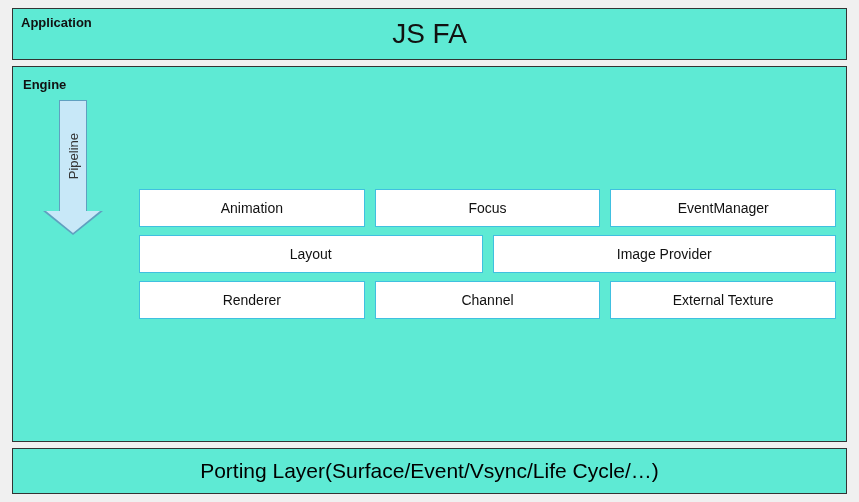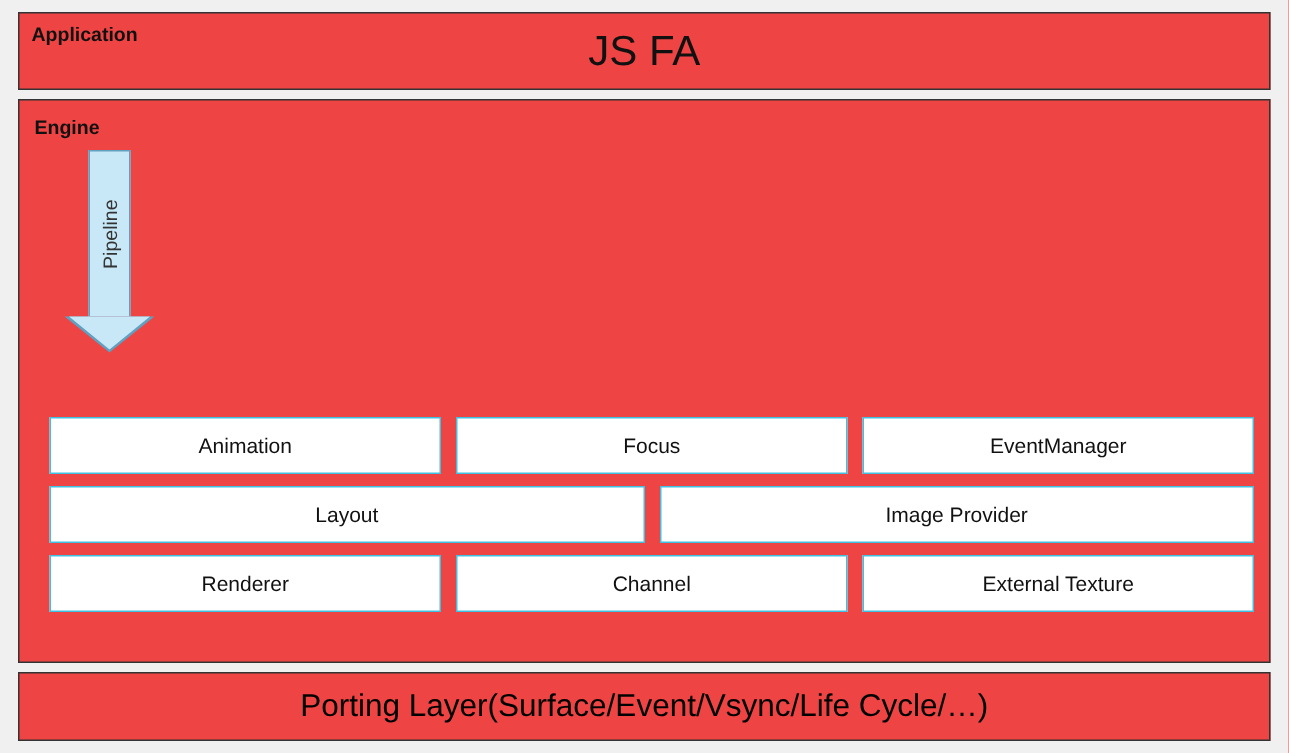--- a/index.html
+++ b/index.html
@@ -17,21 +17,21 @@
       width: 100%;
       height: 100%;
       display: flex;
       flex-direction: column;
       padding: 8px 12px;
       gap: 6px;
     }
 
     .layer {
       border: 1.5px solid #333;
-      background: #ef4444;
+      background: #5eead4;
       position: relative;
     }
 
     .layer-label {
       position: absolute;
       top: 6px;
       left: 8px;
       font-weight: bold;
       font-size: 13px;
       color: #111;
@@ -85,21 +85,21 @@
       flex: 1;
       height: 38px;
       font-size: 15px;
     }
 
     
     .engine-layer {
       flex: 1;
       padding: 6px 10px 6px 10px;
       display: flex;
-      flex-direction: column;
+      flex-direction: row;
       gap: 16px;
     }
 
     .engine-left {
       width: 90px;
       display: flex;
       flex-direction: column;
       align-items: flex-start;
       justify-content: flex-start;
       padding-top: 4px;

